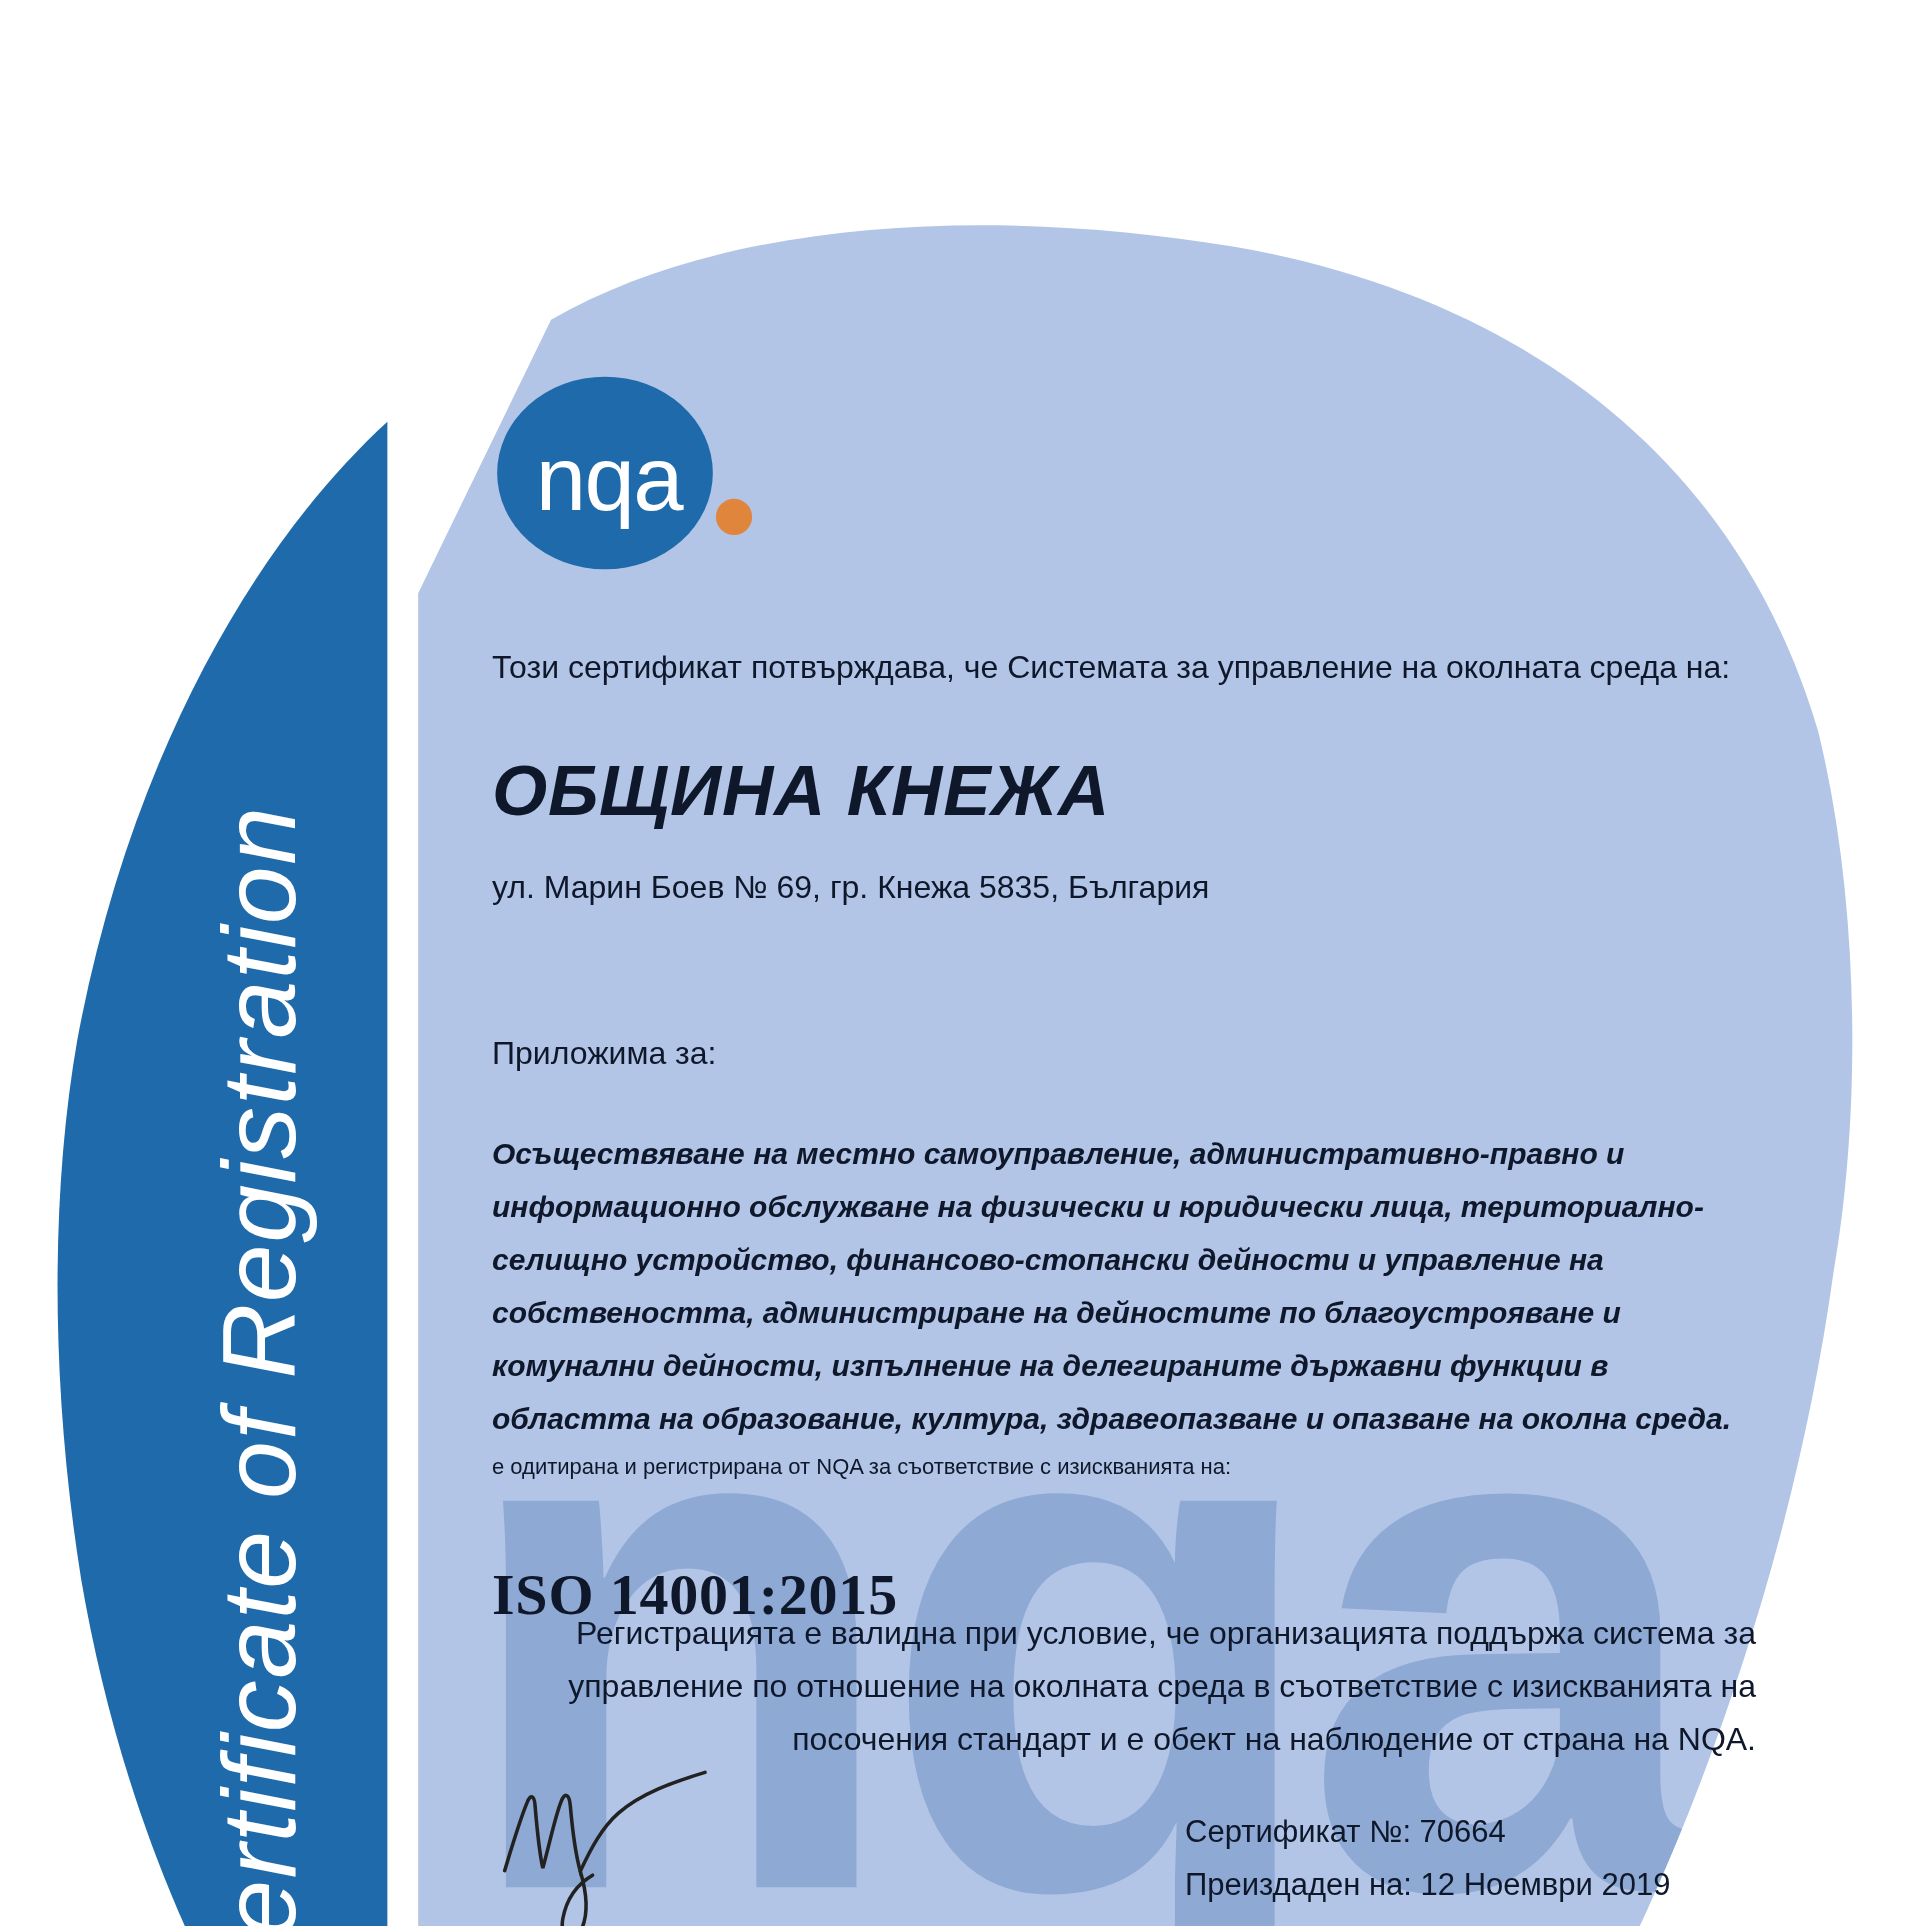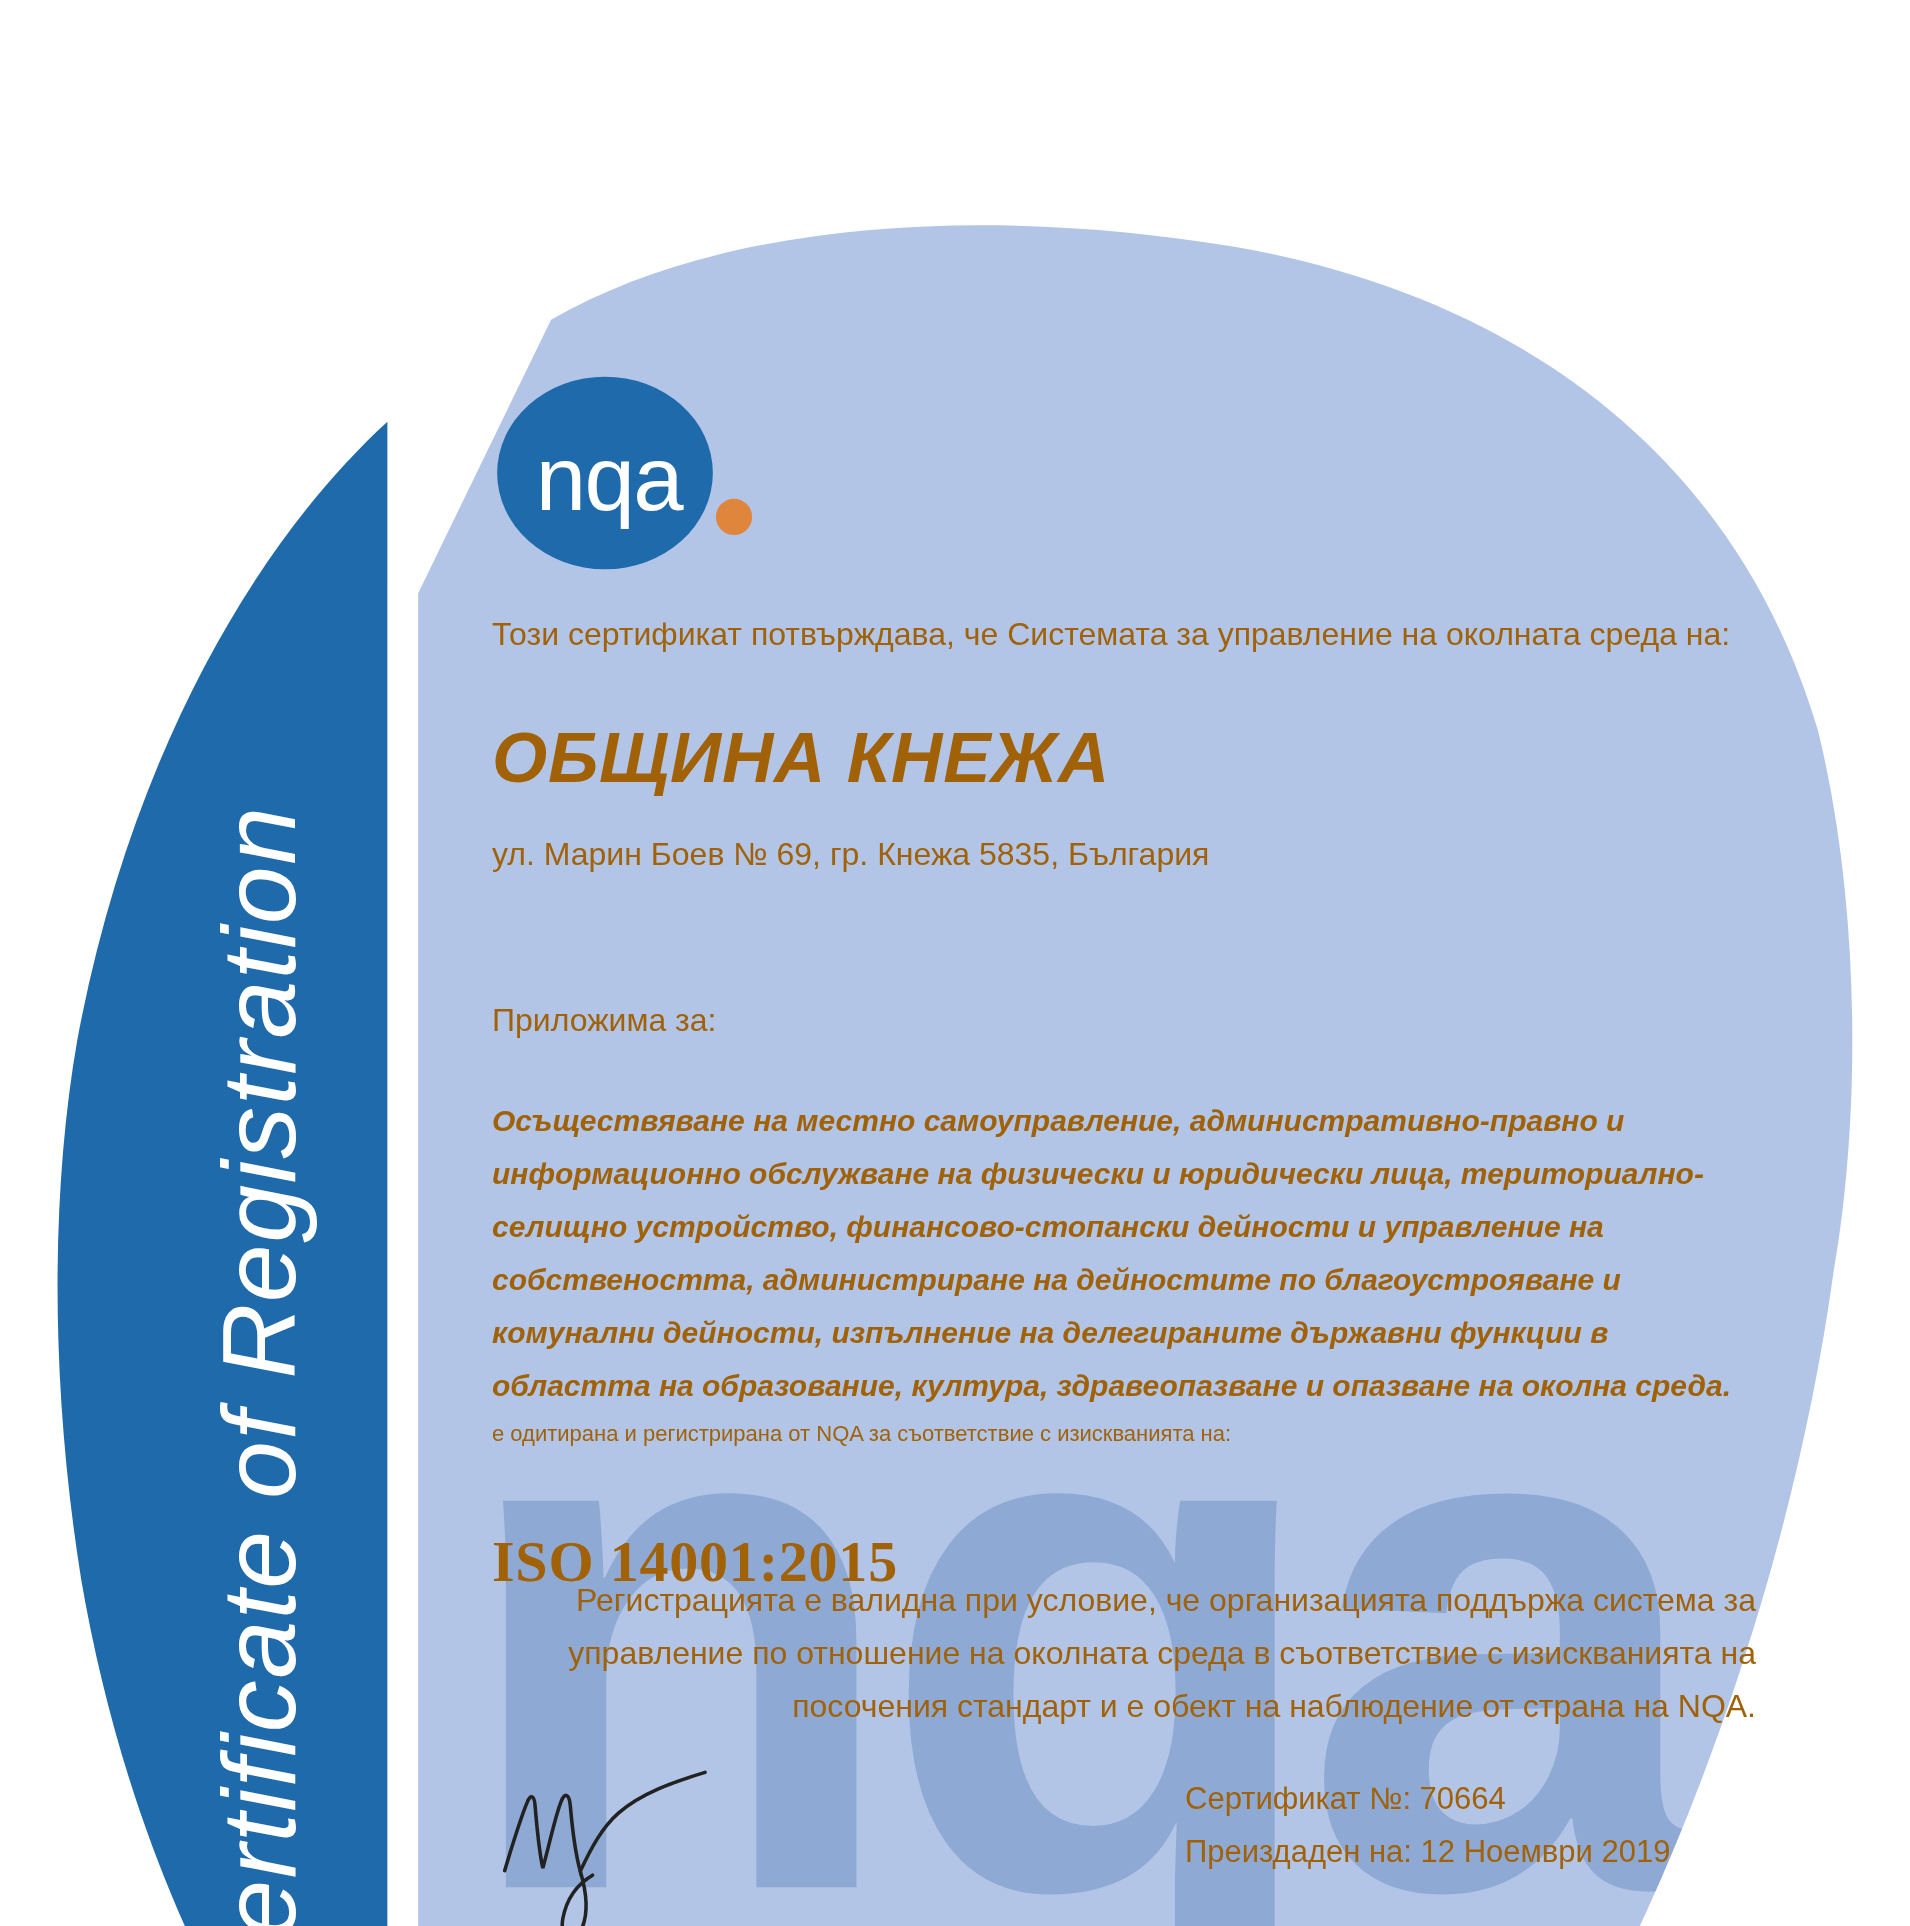--- a/index.html
+++ b/index.html
@@ -1,20 +1,20 @@
 <!DOCTYPE html>
 <html style="font-size:6.2px"><head>
 <meta charset="utf-8">
 <style>
   html,body{margin:0;padding:0;background:#fff;}
   #page{position:relative;width:1911px;height:2702px;background:#ffffff;overflow:hidden;
         font-family:"Liberation Sans", sans-serif;color:#1c1c1c;}
   #bg-svg{position:absolute;left:0;top:0;width:1911px;height:2702px;}
   .abs{position:absolute;}
-  .txt{color:#a16207;}
+  .txt{color:#0f172a;margin-top:33px;}
   .intro{left:492px;top:616px;font-size:32px;white-space:nowrap;}
   .org{left:492px;top:717px;font-size:71px;font-weight:bold;letter-spacing:0.8px;white-space:nowrap;font-style:italic;}
   .address{left:492px;top:836px;font-size:32px;white-space:nowrap;}
   .applicable{left:492px;top:1002px;font-size:32px;}
   .scope{left:492px;top:1094px;width:1264px;font-size:30px;font-weight:bold;line-height:53px;font-style:italic;}
   .audited{left:492px;top:1421px;font-size:22px;white-space:nowrap;}
   .standard{left:492px;top:1528px;font-size:58px;font-weight:bold;letter-spacing:0.8px;white-space:nowrap;font-family:Liberation Serif, serif;}
   .validity{left:492px;top:1574px;width:1264px;font-size:32px;line-height:53px;text-align:right;}
   .details{left:1185px;top:1772px;font-size:31px;line-height:53px;}
   .details div{white-space:nowrap;}

